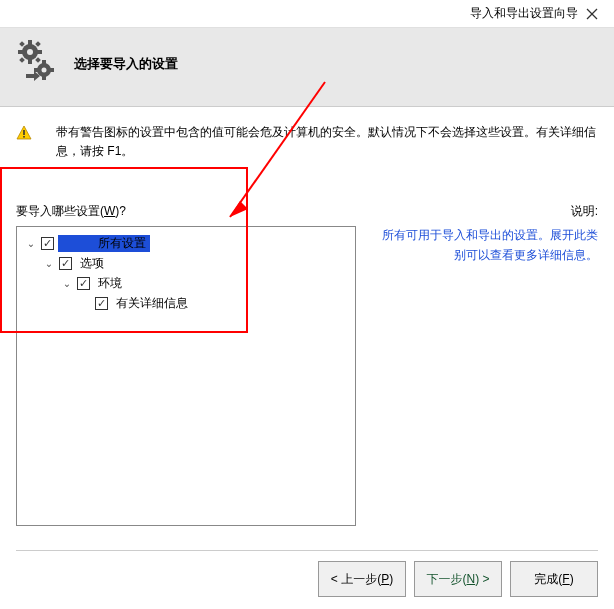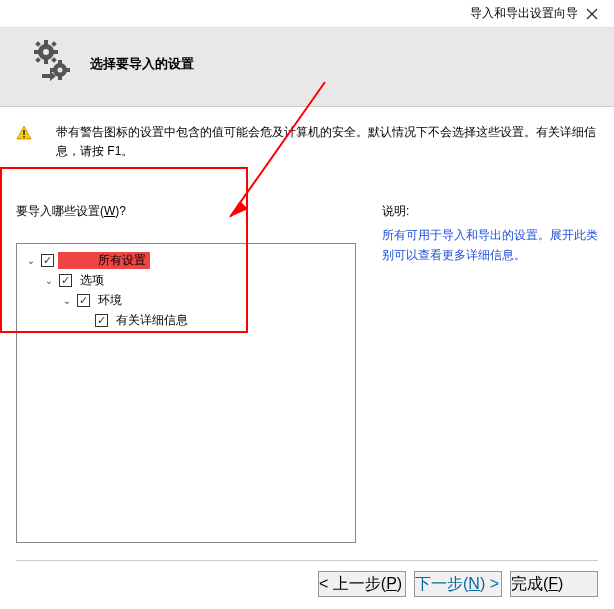--- a/index.html
+++ b/index.html
@@ -22,21 +22,21 @@
     .titlebar-title { flex: 1; font-size: 12px; }
     .titlebar-close {
       width: 28px; height: 24px;
       display: flex; align-items: center; justify-content: center;
       font-size: 14px; color: #333;
       cursor: pointer;
     }
     .header-section {
       background: #e8e8e8;
       border-bottom: 1px solid #ccc;
-      padding: 10px 12px 20px 28px;
+      padding: 10px 12px 20px 12px;
       display: flex;
       align-items: center;
       gap: 14px;
       position: relative;
     }
     .header-icon { width: 48px; height: 48px; }
     .header-title { font-weight: bold; font-size: 13px; margin-top: 4px; }
     .warning-bar {
       display: flex;
       gap: 24px;
@@ -44,21 +44,21 @@
       line-height: 1.6;
     }
     .warning-icon { flex-shrink: 0; margin-top: 2px; }
     .main-content {
       display: flex;
       padding: 30px 16px 0 16px;
       gap: 20px;
       position: relative;
     }
     .left-panel { flex: 0 0 295px; }
-    .prompt-label { margin-bottom: 23px; }
+    .prompt-label { margin-bottom: 6px; }
     .prompt-label .mnemonic { text-decoration: underline; }
     .tree-box {
       border: 1px solid #888;
       width: 340px;
       height: 300px;
       background: #fff;
       padding: 6px 4px;
     }
     .tree-item {
       display: flex;
@@ -77,22 +77,22 @@
       width: 13px; height: 13px;
       border: 1px solid #333;
       display: flex; align-items: center; justify-content: center;
       background: #fff;
       cursor: pointer;
     }
     .checkbox.checked::after {
       content: "✓"; font-size: 11px; line-height: 1; color: #333;
     }
     .tree-label { padding: 0 4px; }
-    .tree-label.selected { background: #ef4444; padding-left: 40px; }
-    .right-panel { flex: 1; padding-left: 6px; }
+    .tree-label.selected { background: #1d4ed8; padding-left: 40px; }
+    .right-panel { flex: 1; padding-left: 6px; text-align: right; }
     .desc-title { margin-bottom: 6px; }
     .desc-body { line-height: 1.6; color: #1d4ed8; }
     .highlight-box {
       position: absolute;
       border: 2px solid #f00;
       pointer-events: none;
     }
     .arrow-svg {
       position: absolute;
       pointer-events: none;
@@ -104,30 +104,30 @@
       display: flex;
       gap: 8px;
       padding-top: 10px;
       border-top: 1px solid #ccc;
       width: calc(100% - 32px);
       left: 16px;
       justify-content: flex-end;
     }
     .btn {
       min-width: 88px;
-      height: 26px;
+      height: 36px;
       border: 1px solid #999;
       background: #f0f0f0;
       font-family: inherit;
-      font-size: 16px;
-      cursor: pointer;
-      display: flex; align-items: center; 
+      font-size: 12px;
+      cursor: pointer;
+      display: flex; align-items: center; justify-content: center;
     }
     .btn:disabled {
-      color: #0369a1;
+      color: #14532d;
       cursor: default;
     }
     .btn .mnemonic { text-decoration: underline; }
   </style>
 </head>
 <body>
 
 <div class="titlebar">
   <span class="titlebar-title">导入和导出设置向导</span>
   <div class="titlebar-close">

